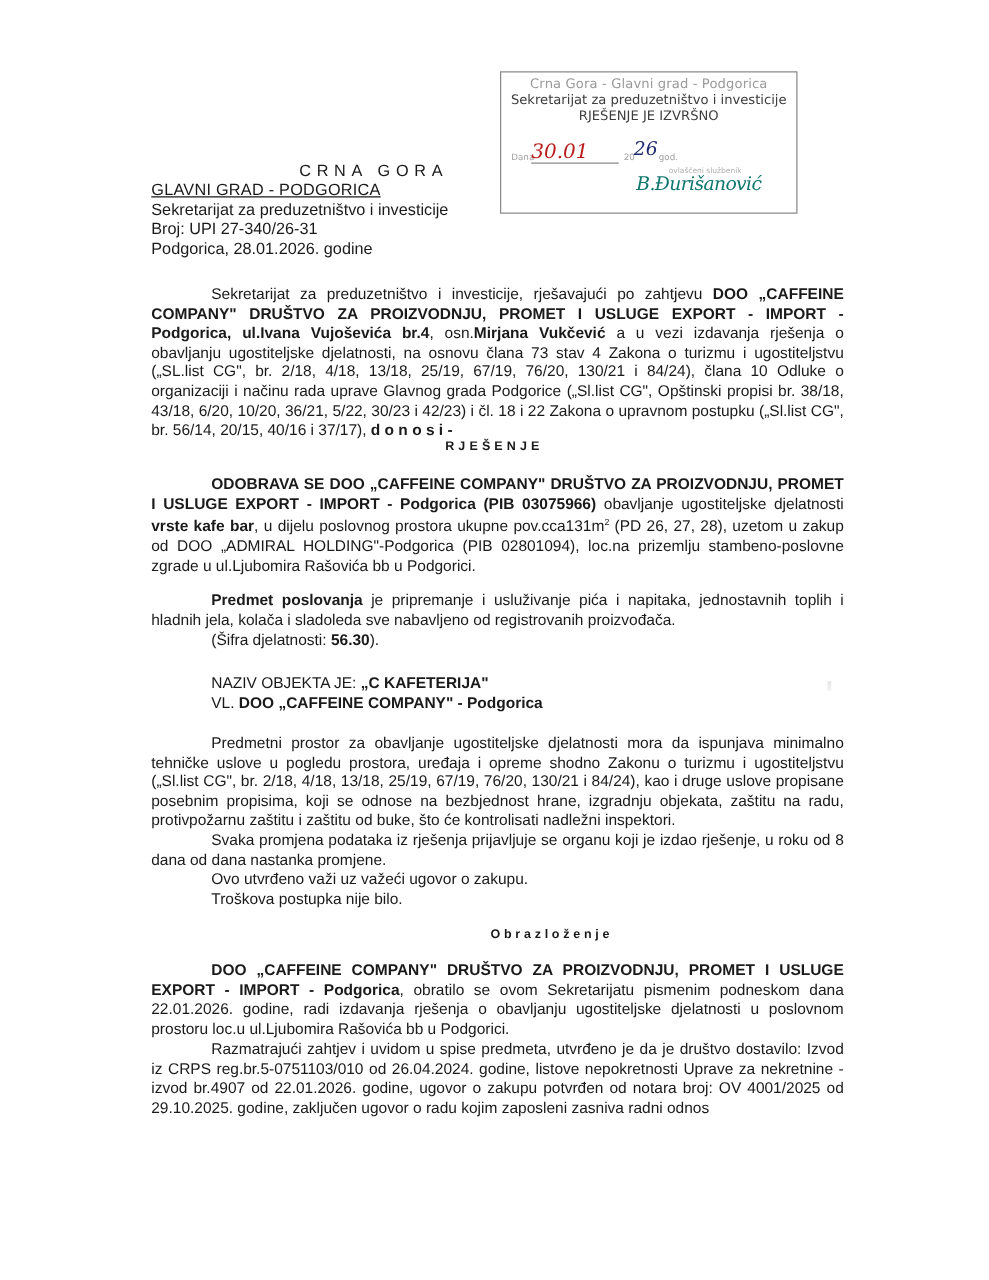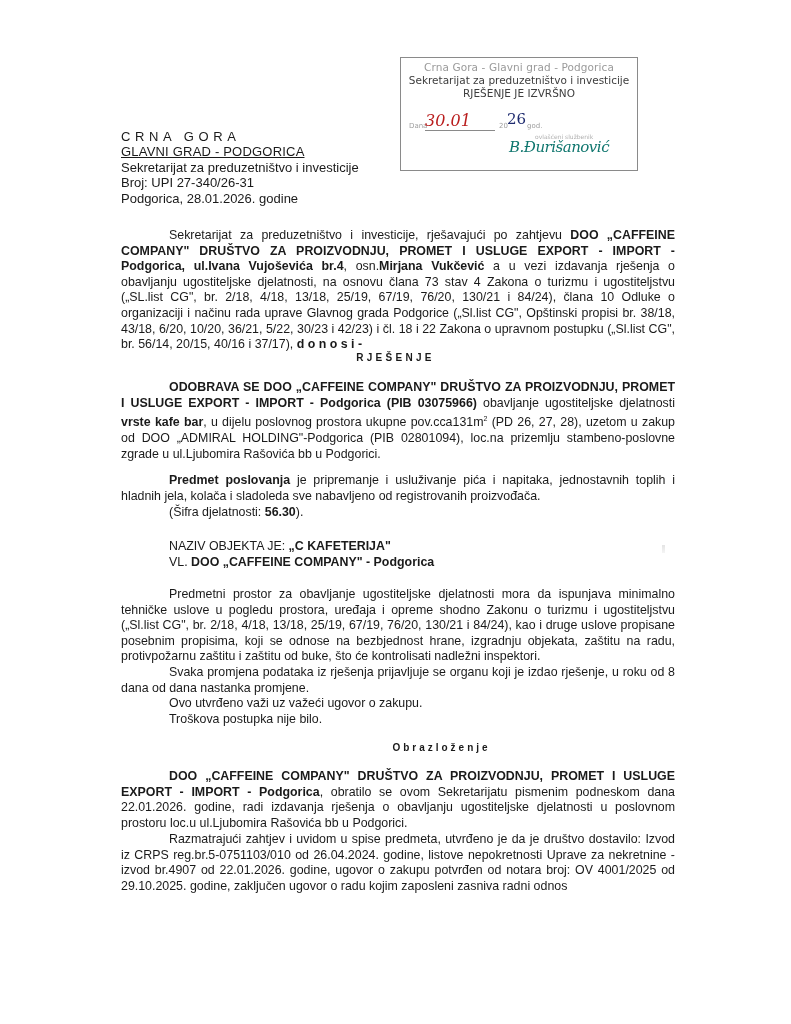--- a/index.html
+++ b/index.html
@@ -12,28 +12,28 @@
   .stamp .l2 { font-size: 10.5px; color: #3d3d3d; margin-top: 1px; }
   .stamp .l3 { font-size: 10.5px; color: #3d3d3d; margin-top: 1px; }
   .stamp .row { position: absolute; left: 6px; top: 55px; width: 226px; height: 20px;
                 font-size: 7px; color: #a0a0a0; text-align: left; }
   .stamp .row .date-label { position: absolute; left: 2px; top: 9px; }
   .stamp .row .date-val { position: absolute; left: 18px; top: -2px; font-family: "DejaVu Serif", serif;
                           font-style: italic; font-size: 16px; color: #b91c1c; width: 70px;
                           border-bottom: 1px solid #8a8a8a; }
   .stamp .row .year-prefix { position: absolute; left: 92px; top: 9px; }
   .stamp .row .year-val { position: absolute; left: 100px; top: -3px; font-family: "DejaVu Serif", serif;
-                          font-size: 15px; color: #1d2a6e; }
+                          font-style: italic; font-size: 15px; color: #1d2a6e; }
   .stamp .row .year-suffix { position: absolute; left: 120px; top: 9px; }
   .stamp .official { position: absolute; left: 134px; top: 75px; font-size: 6px; color: #b0b0b0; }
   .stamp .signature { position: absolute; left: 108px; top: 80px; font-family: "DejaVu Serif", serif;
                       font-style: italic; font-size: 15px; color: #0f766e; letter-spacing: -0.5px; }
 
   .header { position: absolute; left: 121px; top: 129px; font-size: 13px; line-height: 15.4px; }
-  .header .country { letter-spacing: 4.6px; }
+  .header .country { letter-spacing: 4.6px; text-align: right; }
   .header .city { letter-spacing: 0.2px; text-decoration: underline; }
 
   .para { position: absolute; left: 121px; width: 554px; font-size: 12.4px; line-height: 15.6px;
           text-align: justify; }
   .indent { text-indent: 48px; }
   .title { position: absolute; left: 0; width: 791px; text-align: center; font-size: 10px;
            font-weight: bold; letter-spacing: 3.3px; }
   .line-left { position: absolute; left: 169px; font-size: 12.4px; line-height: 15.6px; }
   b { font-weight: bold; }
   .speck { position: absolute; left: 662px; top: 545px; width: 3px; height: 8px;

